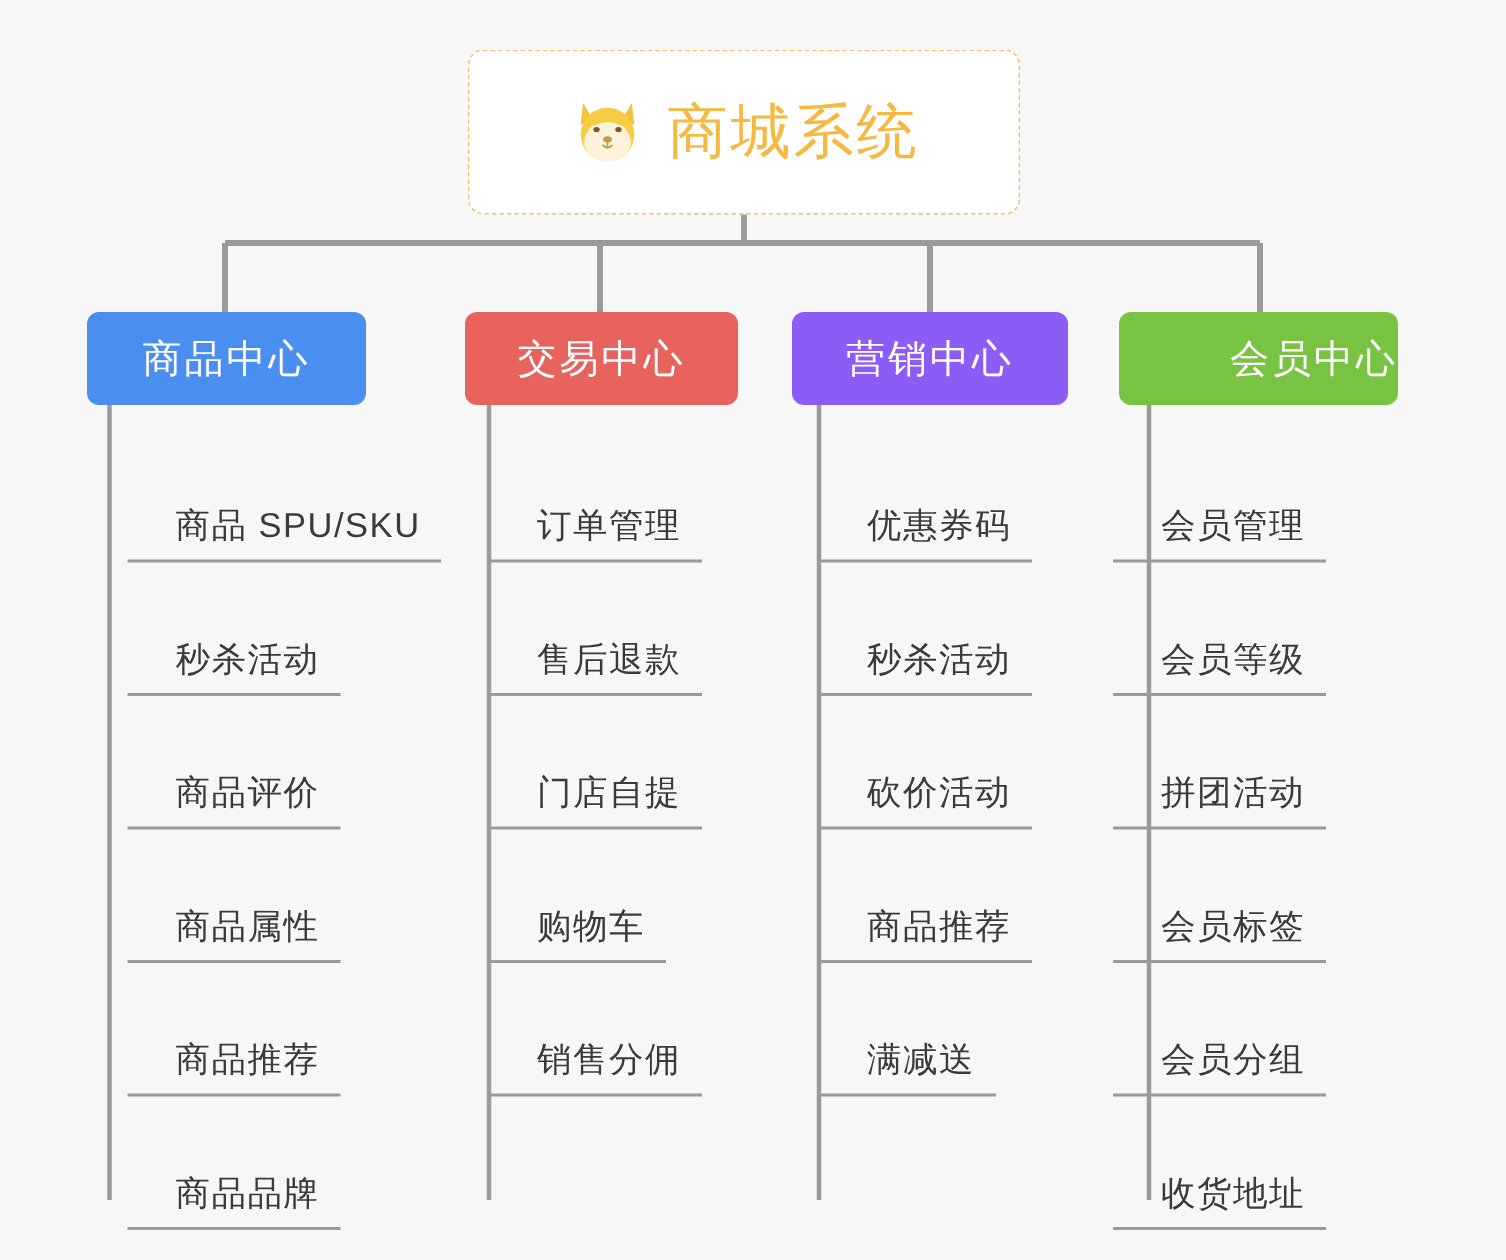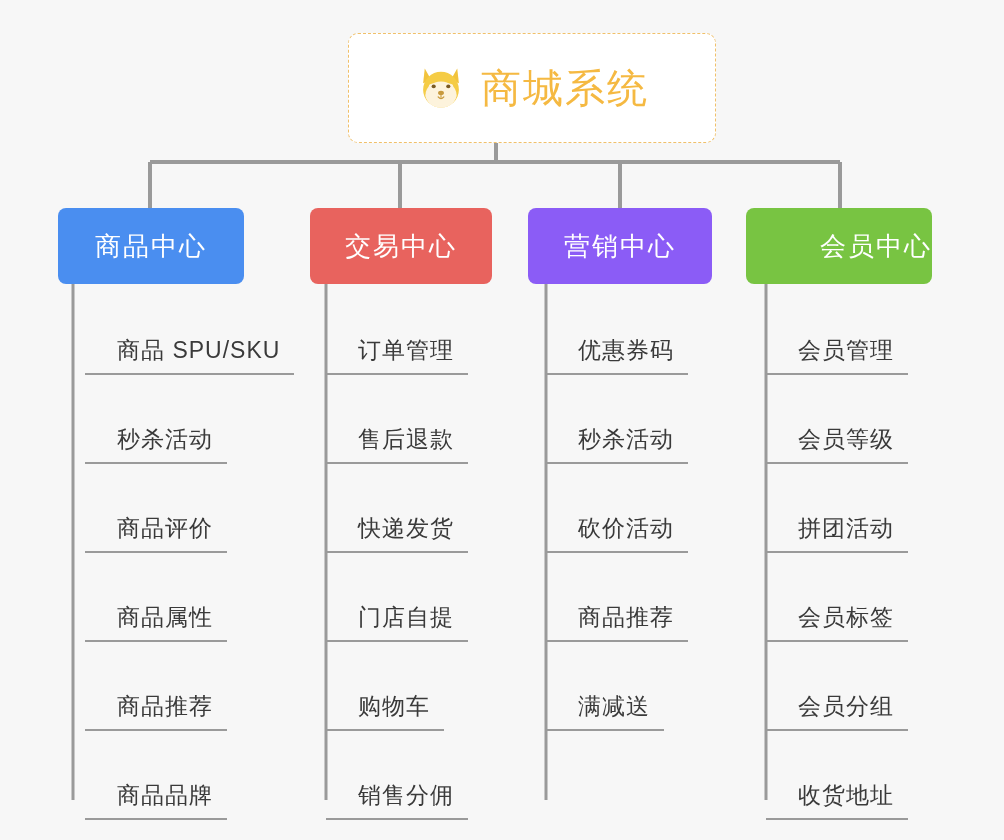--- a/index.html
+++ b/index.html
@@ -24,21 +24,21 @@
     display:flex;align-items:center;justify-content:center;gap:14px;
   }
   .root-title{
     font-size:40px;color:#f5b942;letter-spacing:2px;line-height:1;
     white-space:nowrap;
   }
   .shiba{width:52px;height:52px;display:block;}
 
   
   .cat-head{
-    position:absolute;top:208px;height:76px;
+    position:absolute;top:208px;height:62px;
     border-radius:8px;
     display:flex;align-items:center;justify-content:center;
     color:#ffffff;font-size:26px;letter-spacing:2px;white-space:nowrap;
     box-sizing:border-box;
   }
 
   
   .leaf-col{position:absolute;top:286px;}
   .leaf-item{
     position:relative;
@@ -73,21 +73,21 @@
     </g>
     <g stroke="#9a9a9a" stroke-width="3" fill="none">
 
       <line x1="73" y1="270" x2="73" y2="800"></line>
       <line x1="326" y1="270" x2="326" y2="800"></line>
       <line x1="546" y1="270" x2="546" y2="800"></line>
       <line x1="766" y1="270" x2="766" y2="800"></line>
     </g>
   </svg>
 
-  <div class="root-node" style="border-color: rgb(240, 192, 106); background: rgb(255, 255, 255); margin-left: 36px;">
+  <div class="root-node" style="border-color: rgb(240, 192, 106); background: rgb(255, 255, 255);">
     <svg class="shiba" viewBox="0 0 64 64">
       <path d="M12 8 L10 26 L20 22 Z" fill="#f2c33c"></path>
       <path d="M52 8 L54 26 L44 22 Z" fill="#f2c33c"></path>
       <ellipse cx="32" cy="34" rx="22" ry="22" fill="#f5cc45"></ellipse>
       <path d="M12 36 a20 20 0 0 0 40 0 a20 14 0 0 1 -40 0 Z" fill="#fdf3dc"></path>
       <ellipse cx="32" cy="40" rx="19" ry="16" fill="#fdf3dc"></ellipse>
       <ellipse cx="23" cy="30" rx="6" ry="3.4" fill="#fdf3dc"></ellipse>
       <ellipse cx="41" cy="30" rx="6" ry="3.4" fill="#fdf3dc"></ellipse>
       <ellipse cx="23" cy="30" rx="2.6" ry="2.2" fill="#7a5a22"></ellipse>
       <ellipse cx="41" cy="30" rx="2.6" ry="2.2" fill="#7a5a22"></ellipse>
@@ -126,23 +126,20 @@
     <span>交易中心</span>
   </div>
   <div class="leaf-col" style="left:326px;">
     <div class="leaf-item">
       <span class="leaf-label">订单管理</span>
     </div>
     <div class="leaf-item">
       <span class="leaf-label">售后退款</span>
     </div>
     <div class="leaf-item">
-      <span class="leaf-label">快递发货</span>
-    </div>
-    <div class="leaf-item">
       <span class="leaf-label">门店自提</span>
     </div>
     <div class="leaf-item">
       <span class="leaf-label">购物车</span>
     </div>
     <div class="leaf-item">
       <span class="leaf-label">销售分佣</span>
     </div>
   </div>
 
@@ -163,21 +160,21 @@
       <span class="leaf-label">商品推荐</span>
     </div>
     <div class="leaf-item">
       <span class="leaf-label">满减送</span>
     </div>
   </div>
 
   <div class="cat-head" id="cat3" style="left: 746px; width: 186px; background: rgb(120, 196, 66); justify-content: flex-end;">
     <span>会员中心</span>
   </div>
-  <div class="leaf-col" style="left:766px;">
+  <div class="leaf-col" style="left:742px;">
     <div class="leaf-item">
       <span class="leaf-label">会员管理</span>
     </div>
     <div class="leaf-item">
       <span class="leaf-label">会员等级</span>
     </div>
     <div class="leaf-item">
       <span class="leaf-label">拼团活动</span>
     </div>
     <div class="leaf-item">

